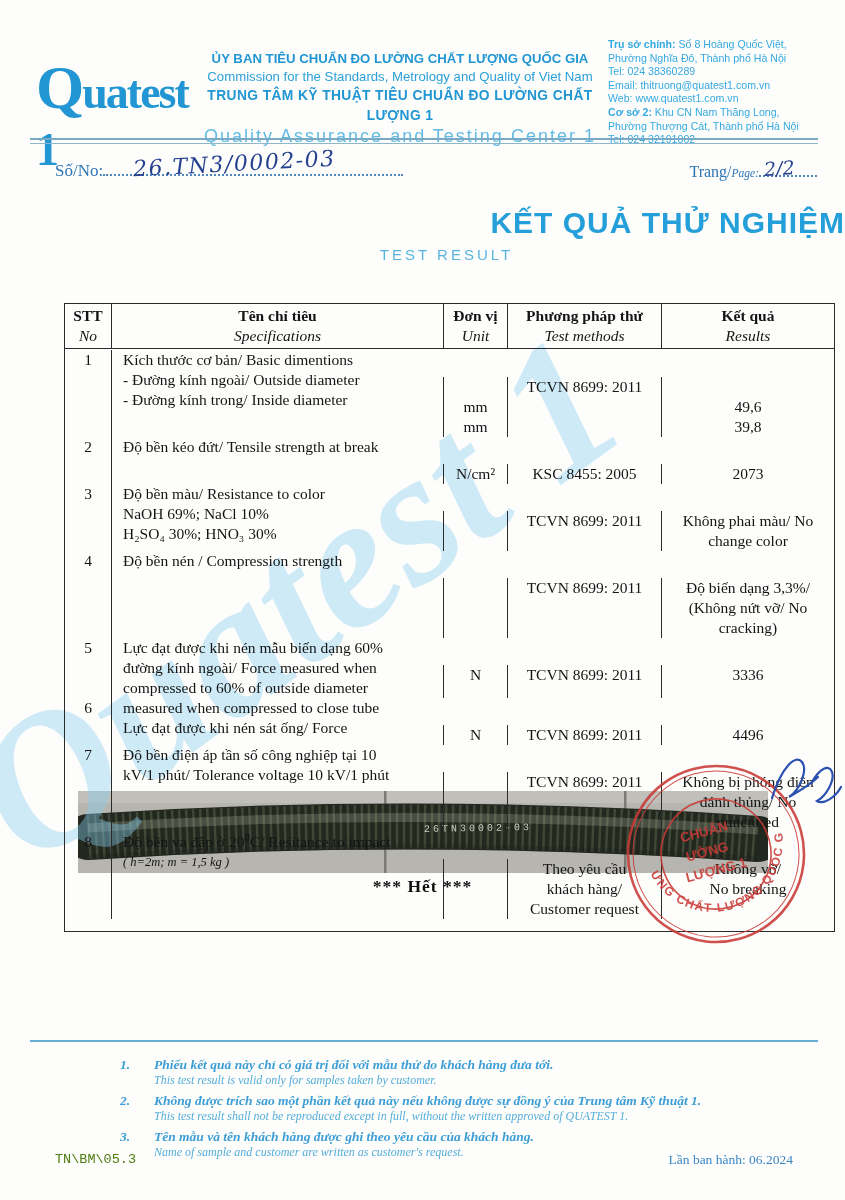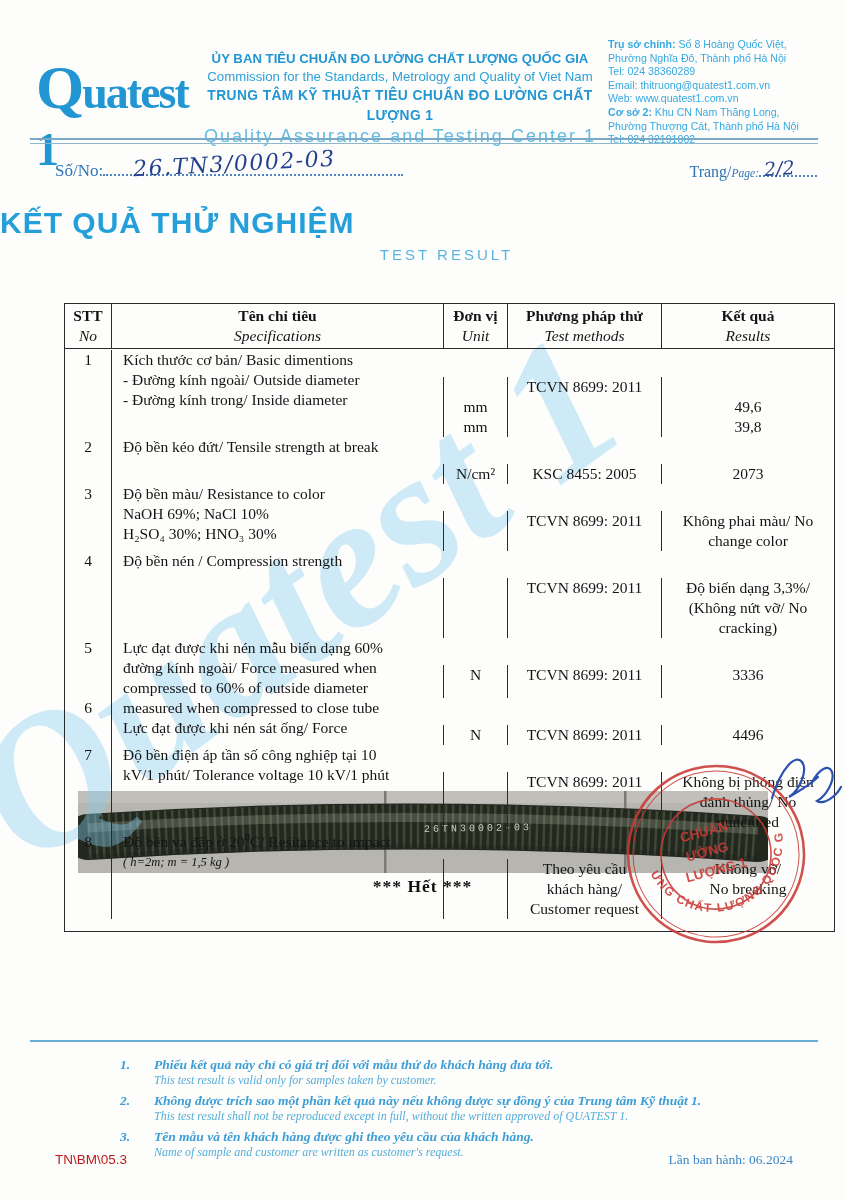--- a/index.html
+++ b/index.html
@@ -40,21 +40,21 @@
   .so-value { position:absolute; left:78px; top:-10px; font-family:"DejaVu Serif", serif;
     font-style:italic; font-size:22px; color:#24408f; letter-spacing:1.5px;
     transform:rotate(-3deg); white-space:nowrap; }
   .trang-group { position:absolute; right:28px; top:8px; font-size:16px; }
   .trang-page { font-size:11.5px; font-style:italic; }
   .trang-dots { width:58px; }
   .trang-value { position:absolute; right:22px; top:-6px; font-family:"DejaVu Serif", serif;
     font-style:italic; font-size:19px; color:#24408f; transform:rotate(-4deg); }
 
   
-  .title { position:absolute; left:0; top:206px; width:845px; text-align:left; z-index:3;
+  .title { position:absolute; left:0; top:206px; width:845px; text-align:right; z-index:3;
     color:#259fda; font-weight:bold; font-size:30px; letter-spacing:1px; }
   .subtitle { position:absolute; left:0; top:246px; width:845px; text-align:center; z-index:3;
     color:#5ab4e0; font-size:15px; letter-spacing:3px;padding-left:48px; }
 
   
   .rtable { position:absolute; left:64px; top:303px; width:771px; z-index:3;
     border:1.5px solid #2a2a2a; font-family:"Liberation Serif", serif;
     color:#141414; font-size:15.5px; }
   .thead { display:grid; grid-template-columns:46px 332px 64px 154px 1fr;
     border-bottom:1.5px solid #2a2a2a; }
@@ -88,21 +88,21 @@
     border-top:2px solid #68aed6; }
   .notes { position:absolute; left:120px; top:1056px; width:660px; z-index:3;
     font-family:"Liberation Serif", serif; font-style:italic; }
   .note { display:flex; gap:14px; margin-bottom:4px; }
   .n-num { width:20px; color:#3d9ed6; font-weight:bold; font-size:13.5px; line-height:17px; }
   .n-vn { color:#3d9ed6; font-weight:bold; font-size:13.5px; line-height:17px; }
   .n-en { color:#55add9; font-size:12px; line-height:15px; }
 
   
   .footer-left  { position:absolute; left:55px; top:1152px; z-index:3;
-    font-family:Liberation Sans, sans-serif; font-size:13.5px; color:#b91c1c; }
+    font-family:Liberation Mono, monospace; font-size:13.5px; color:#4d7c0f; }
   .footer-right { position:absolute; right:52px; top:1152px; z-index:3;
     font-family:"Liberation Serif", serif; font-size:13.5px; color:#3b87c8; }
 </style>
 </head>
 <body>
 
 <div class="page">
 
   <div class="watermark">Quatest 1</div>
 

